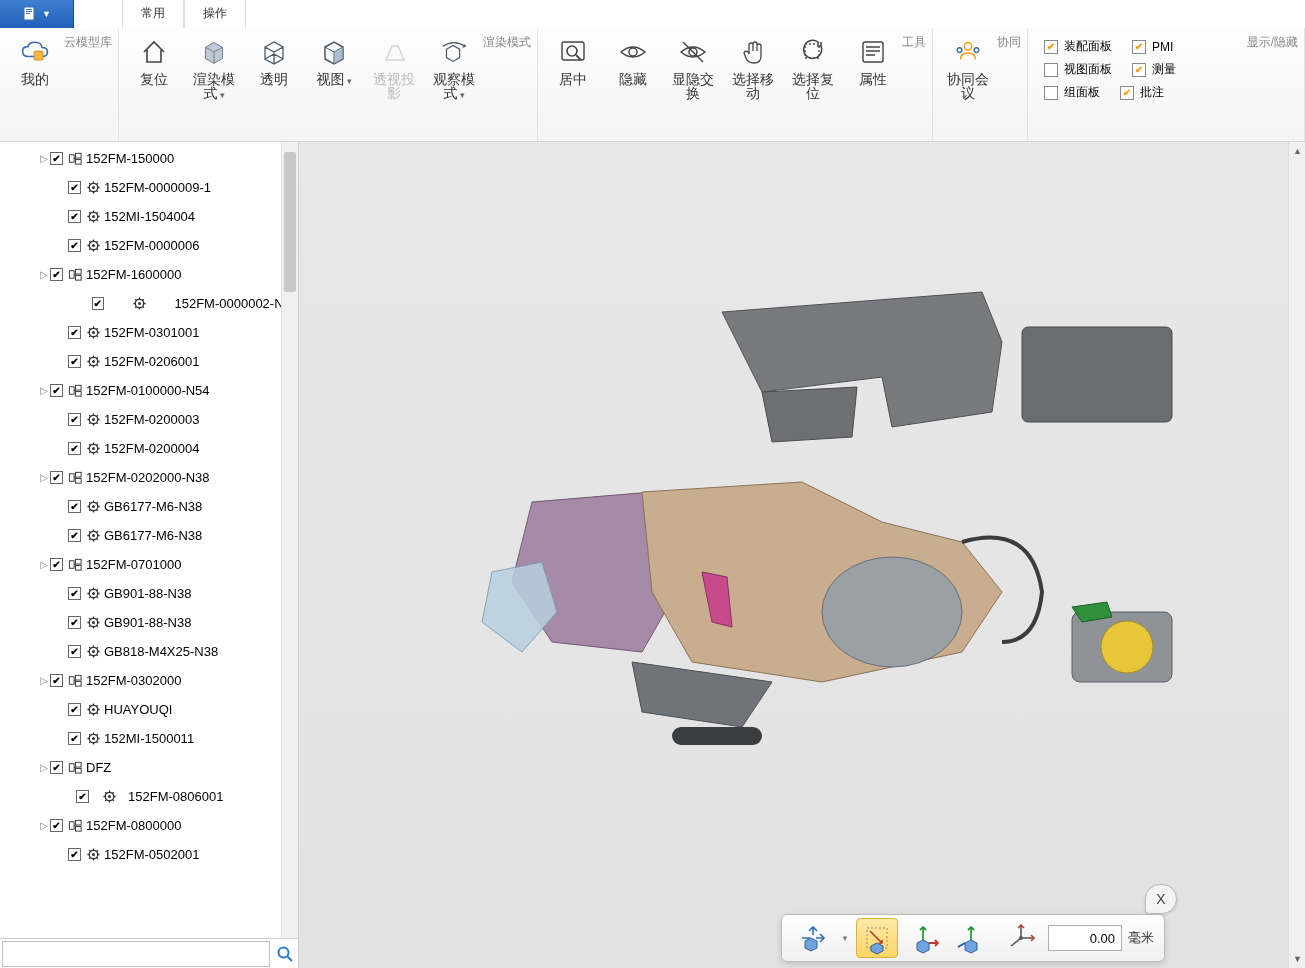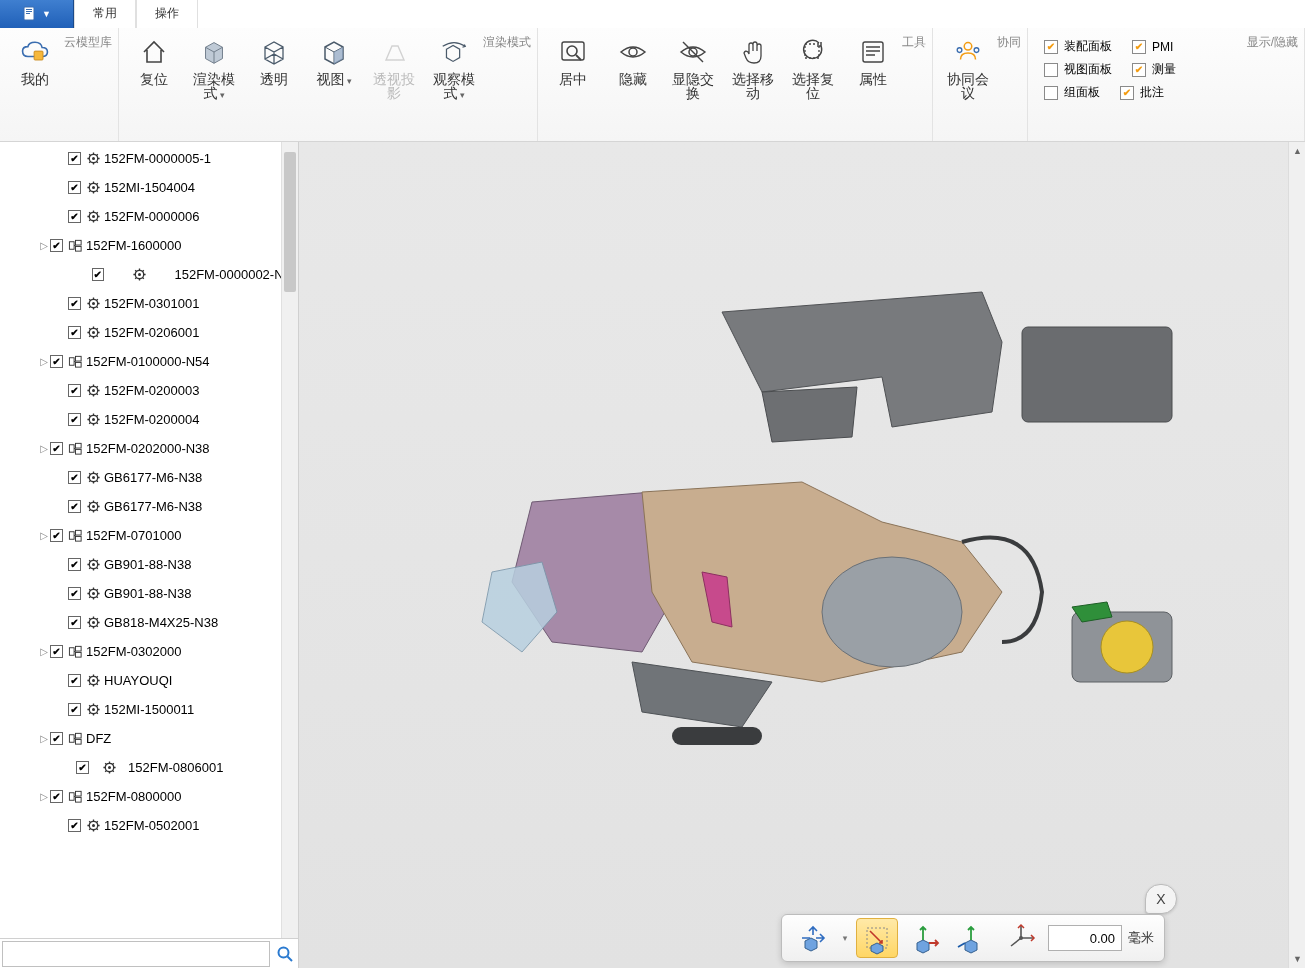--- a/index.html
+++ b/index.html
@@ -3,21 +3,21 @@
 <meta charset="utf-8">
 <style>
 * { margin: 0; padding: 0; box-sizing: border-box; font-family: "Microsoft YaHei", sans-serif; }
 body { width: 1305px; height: 968px; overflow: hidden; background: #fff; display: flex; flex-direction: column; font-size: 12px; }
 
 
 .titlebar { height: 28px; background: linear-gradient(#4a8cd6, #2f6cc0); display: flex; align-items: stretch; }
 .titlebar-menu { width: 74px; background: linear-gradient(#3f7fd0, #2060b8); display: flex; align-items: center; justify-content: center; gap: 4px; color: #fff; border-right: 1px solid #1a4a8a; position: relative; }
 .titlebar-menu .doc-icon { width: 16px; height: 16px; }
 .titlebar-menu .dropdown-arrow { font-size: 9px; }
-.tabs { display: flex; align-items: flex-end; background: #fff; flex: 1; }
+.tabs { display: flex; align-items: flex-end; background: #fff; flex: 1; padding-left: 48px; }
 .tab { padding: 6px 18px; border: 1px solid #e0e0e0; border-bottom: none; background: #fff; color: #333; cursor: pointer; margin-top: 2px; }
 .tab.active { border-top: 1px solid #d0d0d0; position: relative; z-index: 2; }
 
 
 .ribbon { height: 114px; border-bottom: 1px solid #d5d5d5; display: flex; background: linear-gradient(#fdfdfd, #f5f5f5); }
 .ribbon-group { border-right: 1px solid #e3e3e3; display: flex; flex-direction: row; padding: 4px 6px 0 6px; }
 .ribbon-group-items { flex: 1; display: flex; align-items: flex-start; gap: 2px; }
 .ribbon-group-label { text-align: center; color: #888; font-size: 12px; padding: 2px 0 4px; }
 .rbtn { display: flex; flex-direction: column; align-items: center; justify-content: flex-start; width: 58px; padding: 4px 2px; cursor: pointer; border-radius: 2px; }
 .rbtn .ricon { width: 32px; height: 32px; display: flex; align-items: center; justify-content: center; margin-bottom: 4px; }
@@ -280,33 +280,46 @@
       </div>
     <div class="ribbon-group-label">显示/隐藏</div>
   </div>
 
 </div>
 
 <div class="main">
 
   <div class="tree-panel">
     <div class="tree" id="tree-container">
-        <div class="tree-node checked" style="padding-left: 56px;">
-          <span class="expander"></span>
-          <span class="cbox"></span>
-          <span class="nicon">
-            <svg width="15" height="15" viewBox="0 0 16 16">
-              <circle cx="8" cy="8" r="4.5" fill="none" stroke="#333" stroke-width="1.4"></circle>
-              <circle cx="8" cy="8" r="1.6" fill="#333"></circle>
-              <g stroke="#333" stroke-width="1.4">
-                <path d="M8 1.5 V3.5 M8 12.5 V14.5 M1.5 8 H3.5 M12.5 8 H14.5 M3.4 3.4 L4.8 4.8 M11.2 11.2 L12.6 12.6 M12.6 3.4 L11.2 4.8 M4.8 11.2 L3.4 12.6"></path>
-              </g>
-            </svg>
-          </span>
-          <span class="nlabel">152FM-0000005-1</span>
+        <div class="tree-node checked" style="padding-left: 38px;">
+          <span class="expander expandable"></span>
+          <span class="cbox"></span>
+          <span class="nicon">
+            <svg width="15" height="15" viewBox="0 0 16 16">
+              <rect x="1.5" y="4" width="5" height="8" fill="none" stroke="#333"></rect>
+              <rect x="8" y="2.5" width="6" height="5" fill="none" stroke="#333"></rect>
+              <rect x="8" y="9" width="6" height="5" fill="none" stroke="#333"></rect>
+              <path d="M6.5 8 H8" stroke="#333"></path>
+            </svg>
+          </span>
+          <span class="nlabel">152FM-150000</span>
+        </div>
+        <div class="tree-node checked" style="padding-left: 56px;">
+          <span class="expander"></span>
+          <span class="cbox"></span>
+          <span class="nicon">
+            <svg width="15" height="15" viewBox="0 0 16 16">
+              <circle cx="8" cy="8" r="4.5" fill="none" stroke="#333" stroke-width="1.4"></circle>
+              <circle cx="8" cy="8" r="1.6" fill="#333"></circle>
+              <g stroke="#333" stroke-width="1.4">
+                <path d="M8 1.5 V3.5 M8 12.5 V14.5 M1.5 8 H3.5 M12.5 8 H14.5 M3.4 3.4 L4.8 4.8 M11.2 11.2 L12.6 12.6 M12.6 3.4 L11.2 4.8 M4.8 11.2 L3.4 12.6"></path>
+              </g>
+            </svg>
+          </span>
+          <span class="nlabel">152FM-0000009-1</span>
         </div>
         <div class="tree-node checked" style="padding-left: 56px;">
           <span class="expander"></span>
           <span class="cbox"></span>
           <span class="nicon">
             <svg width="15" height="15" viewBox="0 0 16 16">
               <circle cx="8" cy="8" r="4.5" fill="none" stroke="#333" stroke-width="1.4"></circle>
               <circle cx="8" cy="8" r="1.6" fill="#333"></circle>
               <g stroke="#333" stroke-width="1.4">
                 <path d="M8 1.5 V3.5 M8 12.5 V14.5 M1.5 8 H3.5 M12.5 8 H14.5 M3.4 3.4 L4.8 4.8 M11.2 11.2 L12.6 12.6 M12.6 3.4 L11.2 4.8 M4.8 11.2 L3.4 12.6"></path>

